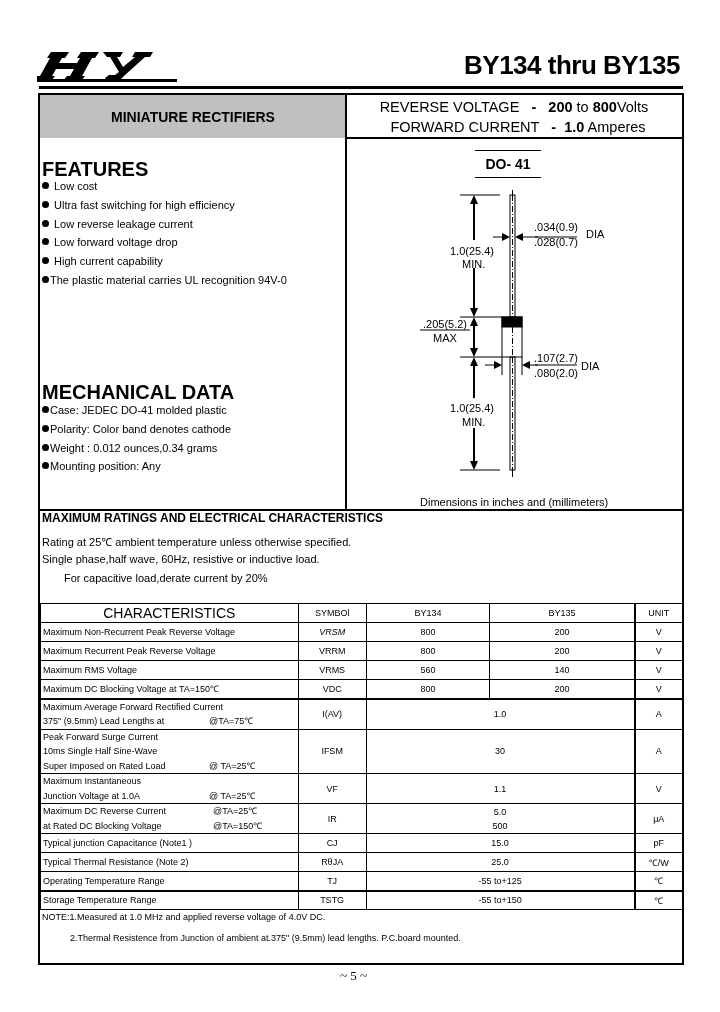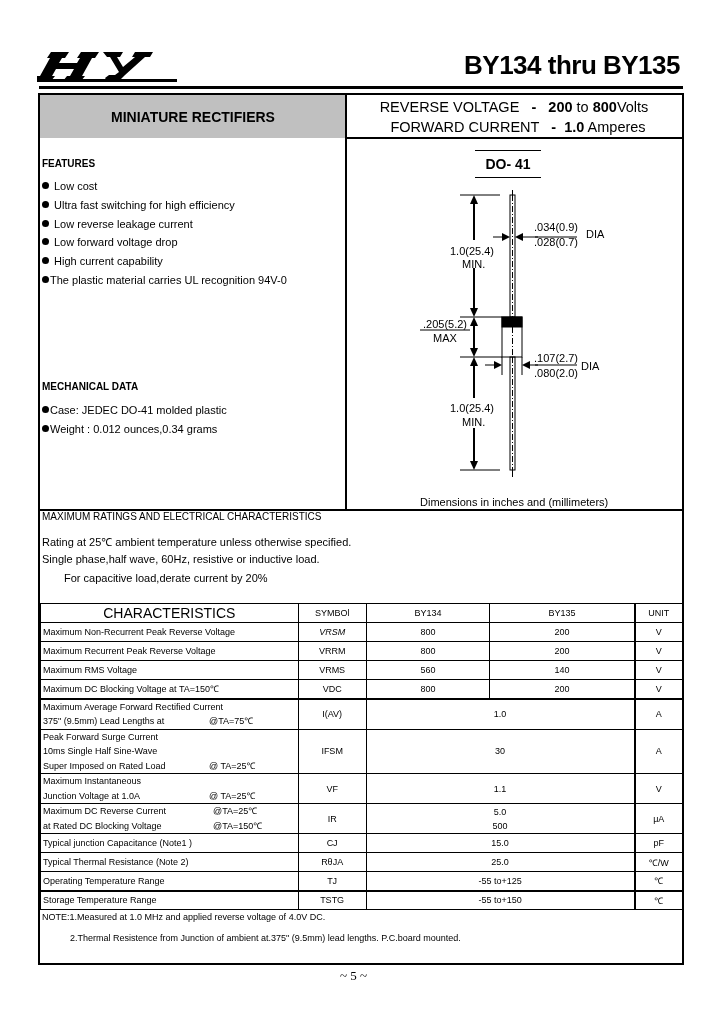--- a/index.html
+++ b/index.html
@@ -15,33 +15,33 @@
     
     .frame { left: 38px; top: 93px; width: 646px; height: 872px; border: 2px solid #000; }
 
     .title-cell { left: 40px; top: 95px; width: 306px; height: 43px; background: #c0c0c0; display:flex; align-items:center; justify-content:center; font-weight:bold; font-size:14px; }
     .divider-v-top { left: 345px; top: 95px; width: 2px; height: 415px; background: #000; }
     .divider-h-title { left: 345px; top: 137px; width: 338px; height: 2px; background:#000; }
 
     .rating-line { left: 345px; width: 338px; text-align:center; font-size: 14.5px; }
     .rating-line b { font-weight: bold; }
 
-    .section-head { font-weight: bold; font-size: 10px; left: 42px; }
+    .section-head { font-weight: bold; font-size: 20px; left: 42px; }
     .bullet-list { left: 42px; font-size: 11px; line-height: 18.8px; }
     .bullet-list div { white-space: nowrap; }
     .dot { display:inline-block; width:7px; height:7px; border-radius:50%; background:#000; margin-right:5px; vertical-align: 1px; }
 
     .pkg-title { left: 475px; top: 150px; width: 66px; height: 28px; border-top: 1px solid #000; border-bottom: 1px solid #000; text-align:center; font-weight:bold; font-size: 14px; line-height: 26px; }
 
     .dim-text { font-size: 11px; }
     .dim-caption { left: 420px; top: 496px; font-size: 11px; }
 
     .h-rule { left: 40px; height: 2px; background: #000; width: 643px; }
 
-    .max-head { left: 42px; top: 511px; font-size: 10px; font-weight: normal; text-align: center; }
+    .max-head { left: 42px; top: 511px; font-size: 12px; font-weight: bold; text-align: center; }
     .cond { left: 42px; font-size: 11px; }
 
     
     table.ch { position:absolute; left: 40px; top: 603px; width: 643px; border-collapse: collapse; font-size: 9px; }
     table.ch td { border: 1px solid #000; padding: 0 2px; vertical-align: middle; margin-top: 15px; }
     table.ch td.c { text-align:center; }
     table.ch td.unit { border-left: 2px solid #000; text-align: center; }
     table.ch tr.thick-bottom td { border-bottom: 2px solid #000; }
     table.ch .hdr td { height: 19px; }
     table.ch .hdr td.charhd { font-size: 14px; text-align:center; }
@@ -90,21 +90,23 @@
   <div><span class="dot"></span><span>Ultra fast switching for high efficiency</span></div>
   <div><span class="dot"></span><span>Low reverse leakage current</span></div>
   <div><span class="dot"></span><span>Low forward voltage drop</span></div>
   <div><span class="dot"></span><span>High current capability</span></div>
   <div><span class="dot" style="margin-right:1px"></span><span>The plastic material carries UL recognition 94V-0</span></div>
 </div>
 
 <div class="abs section-head" style="top:381px;">MECHANICAL DATA</div>
 <div class="abs bullet-list" style="top:401px;">
   <div><span class="dot" style="margin-right:1px"></span><span>Case: JEDEC DO-41 molded plastic</span></div>
+  <div><span class="dot" style="margin-right:1px"></span><span>Polarity:  Color band denotes cathode</span></div>
   <div><span class="dot" style="margin-right:1px"></span><span>Weight : 0.012 ounces,0.34 grams</span></div>
+  <div><span class="dot" style="margin-right:1px"></span><span>Mounting position: Any</span></div>
 </div>
 
 <div class="abs pkg-title">DO- 41</div>
 
 <svg class="abs" style="left:400px; top:190px;" width="280" height="290">
   <g stroke="#000" fill="none" stroke-width="1">
 
     <rect x="110" y="5" width="5" height="122"></rect>
     <line x1="112.5" y1="0" x2="112.5" y2="5"></line>
     <line x1="112.5" y1="5" x2="112.5" y2="127" stroke-dasharray="6,2,1,2"></line>

